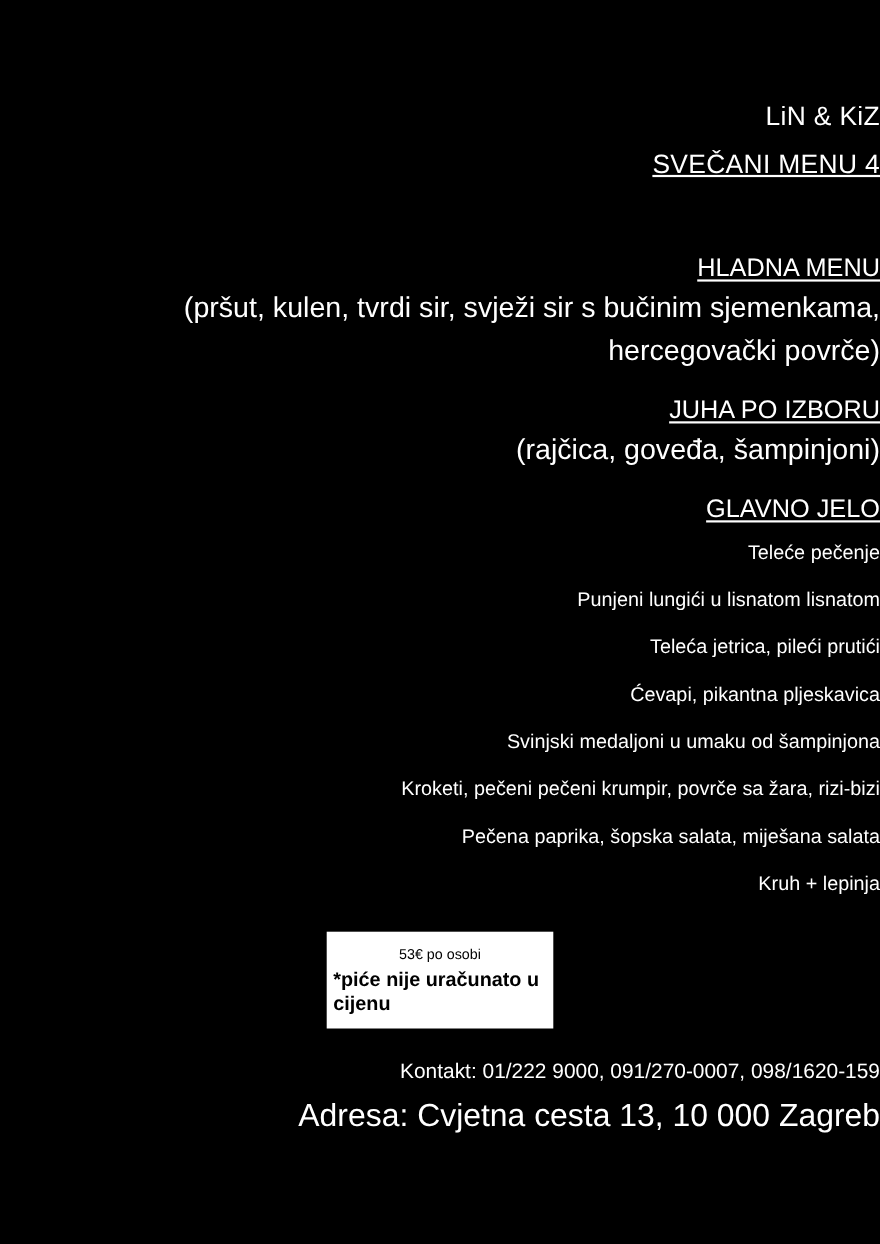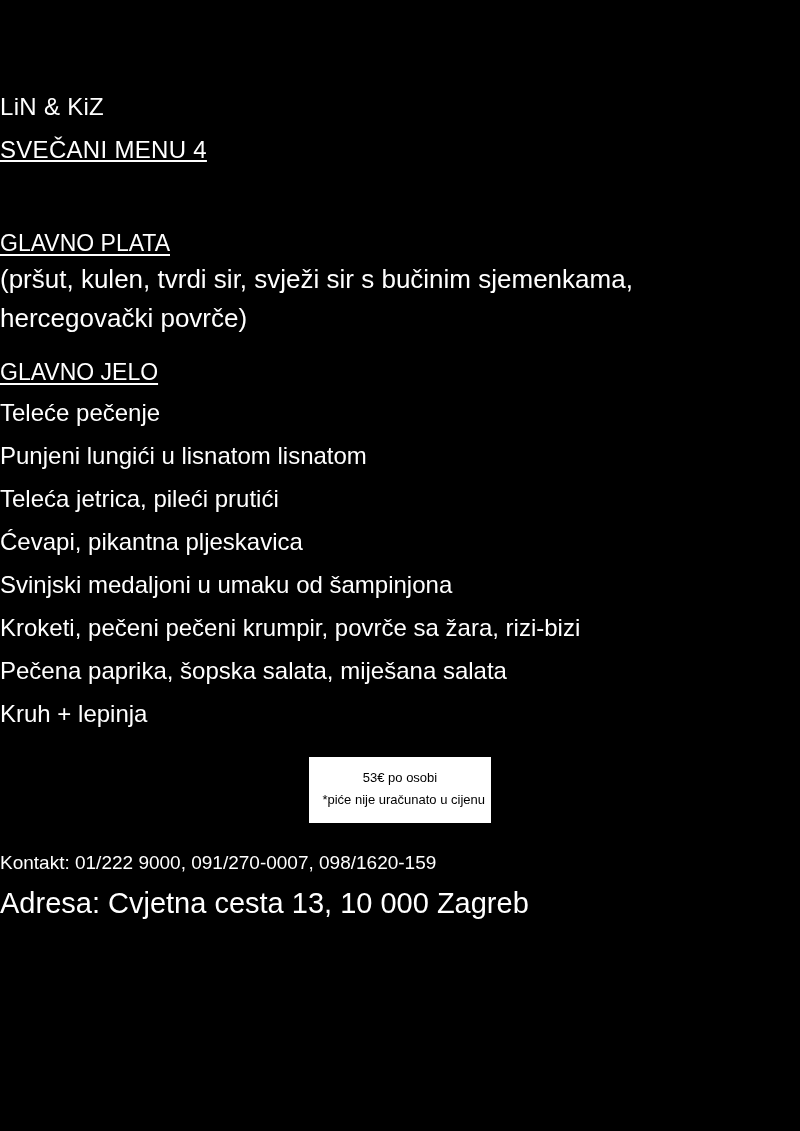--- a/index.html
+++ b/index.html
@@ -16,21 +16,21 @@
   }
   .menu-page {
     width: 800px;
     height: 1131px;
     box-sizing: border-box;
     padding: 0;
     display: block;
     position: relative;
   }
   .center {
-    text-align: left;
+    text-align: right;
   }
   .brand {
     margin-top: 92px;
     font-size: 24px;
     line-height: 30px;
     letter-spacing: 0.3px;
   }
   .menu-title {
     margin-top: 13px;
     font-size: 24px;
@@ -46,77 +46,82 @@
     line-height: 29px;
     text-decoration: underline;
     text-underline-offset: 3px;
   }
   .section-sub {
     font-size: 26px;
     line-height: 35px;
     margin-top: 4px;
   }
   .dish {
-    font-size: 24px;
+    font-size: 18px;
     line-height: 43px;
   }
   .heading-hladna {
     margin-top: 64px;
   }
   .heading-juha {
     margin-top: 22px;
   }
   .heading-glavno {
     margin-top: 22px;
   }
   .dishes {
     margin-top: 4px;
   }
   .price-box {
-    width: 182px;
+    width: 206px;
     margin: 22px auto 0 auto;
     background: #ffffff;
     color: #000000;
     padding: 10px 6px 12px 6px;
     box-sizing: border-box;
   }
   .price-line {
     font-size: 13px;
     line-height: 22px;
     text-align: center;
   }
   .price-note {
-    font-size: 13px;
+    font-size: 18px;
     line-height: 22px;
-    text-align: right;
+    text-align: left;
+    font-weight: bold;
   }
   .contact {
     margin-top: 20px;
     font-size: 19px;
     line-height: 40px;
   }
   .address {
     font-size: 29px;
     line-height: 40px;
   }
 </style>
 </head>
 <body>
 
 <div class="menu-page">
 
   <div class="center brand">LiN &amp; KiZ</div>
   <div class="center menu-title">SVEČANI MENU 4</div>
 
   <div class="section">
-    <div class="center section-heading heading-hladna">GLAVNO PLATA</div>
+    <div class="center section-heading heading-hladna">HLADNA MENU</div>
     <div class="center section-sub">(pršut, kulen, tvrdi sir, svježi sir s bučinim sjemenkama,</div>
     <div class="center section-sub">hercegovački povrče)</div>
   </div>
 
+  <div class="section">
+    <div class="center section-heading heading-juha">JUHA PO IZBORU</div>
+    <div class="center section-sub">(rajčica, goveđa, šampinjoni)</div>
+  </div>
 
   <div class="section">
     <div class="center section-heading heading-glavno">GLAVNO JELO</div>
     <div class="dishes">
       <div class="center dish">Teleće pečenje</div>
       <div class="center dish">Punjeni lungići u lisnatom lisnatom</div>
       <div class="center dish">Teleća jetrica, pileći prutići</div>
       <div class="center dish">Ćevapi, pikantna pljeskavica</div>
       <div class="center dish">Svinjski medaljoni u umaku od šampinjona</div>
       <div class="center dish">Kroketi, pečeni pečeni krumpir, povrče sa žara, rizi-bizi</div>

